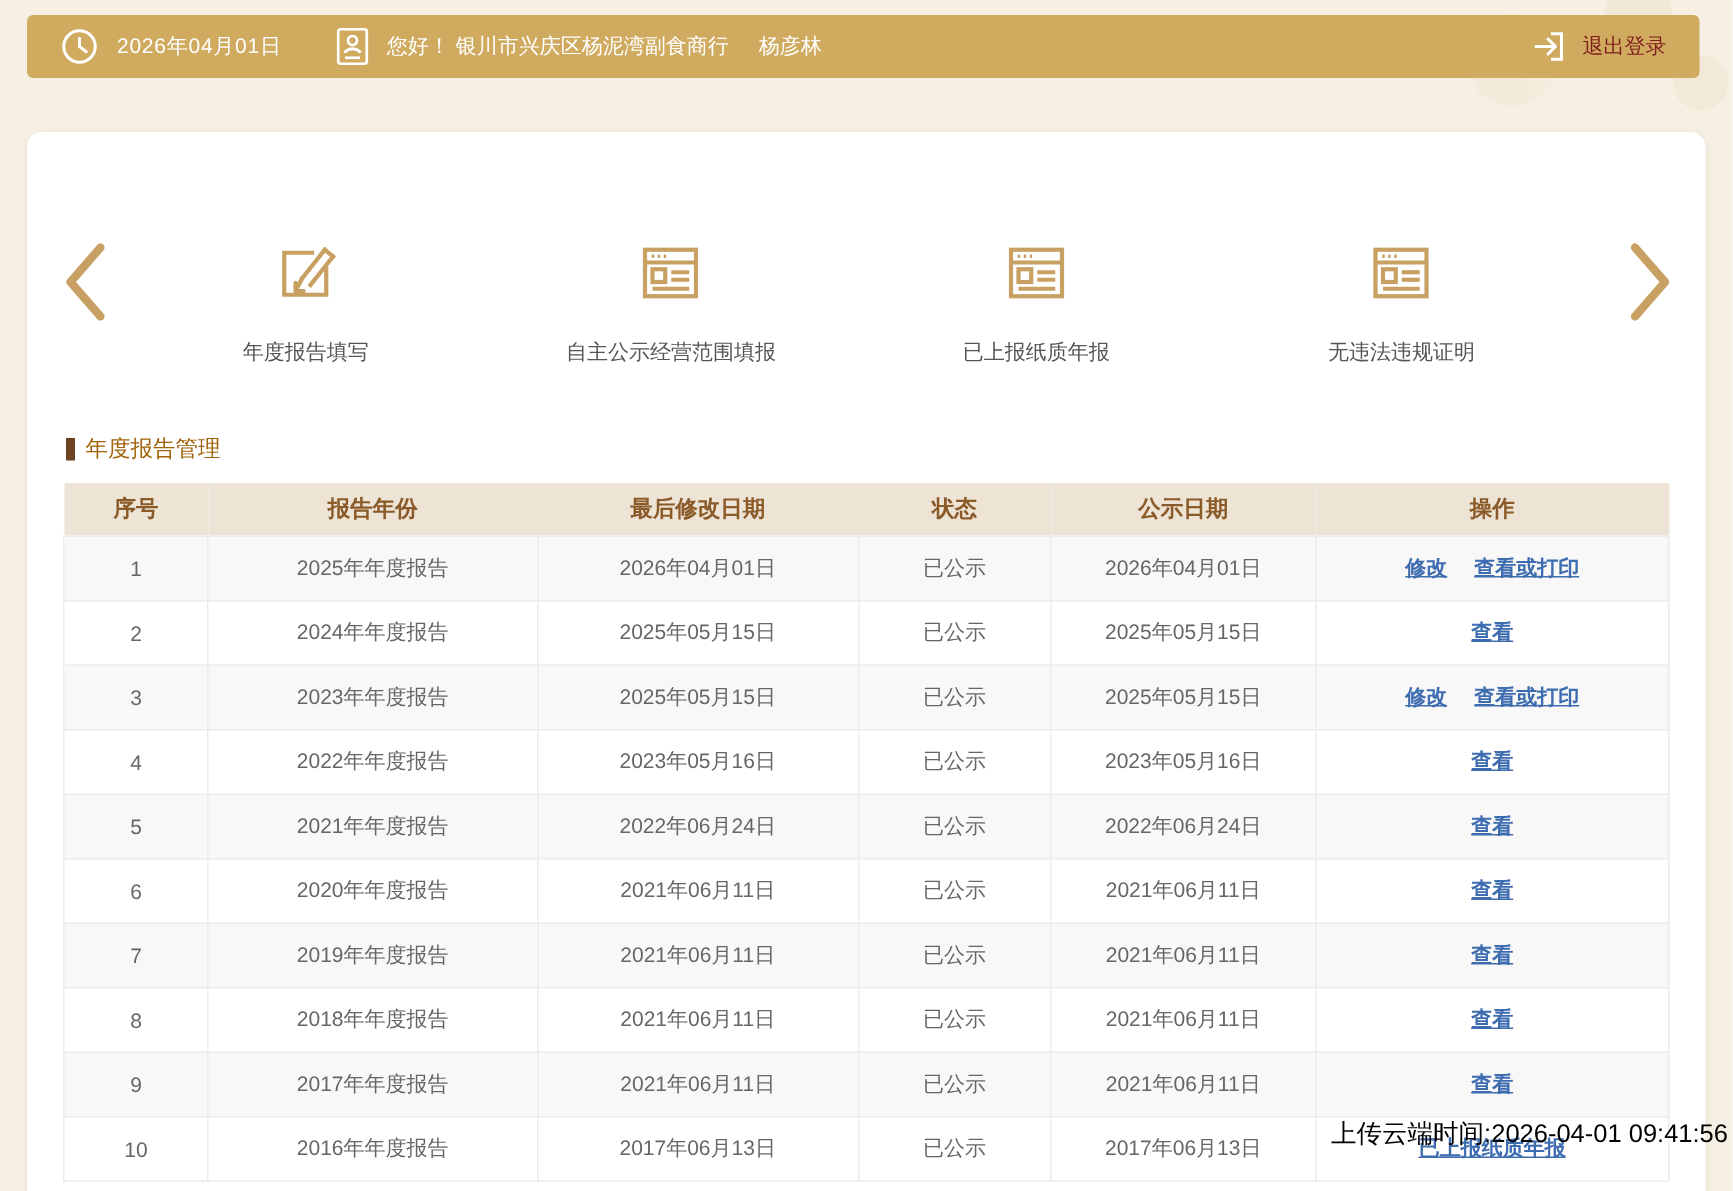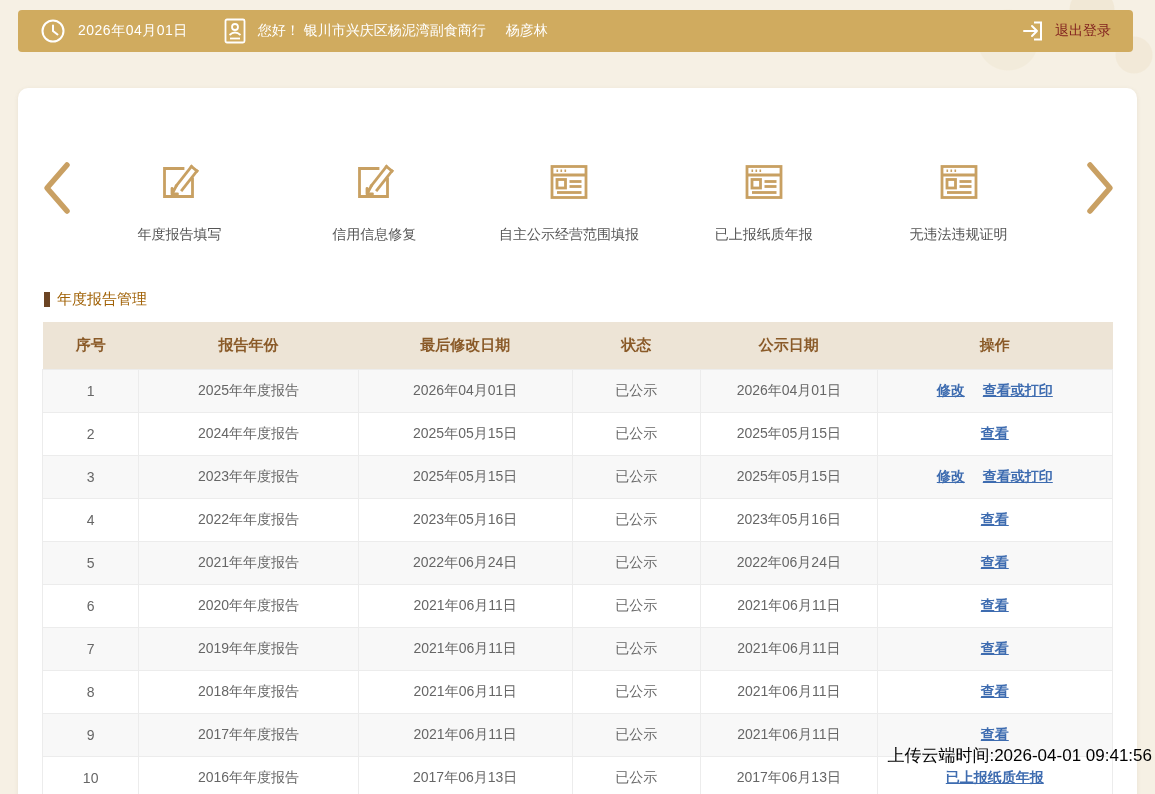--- a/index.html
+++ b/index.html
@@ -67,21 +67,21 @@
   .section-marker { width:6px; height:15px; background:#6B4423; margin-right:7px; }
   .section-title { font-size:15px; color:#a16207; }
 
   
   .report-table {
     width:calc(100% - 48px); margin:0 24px;
     border-collapse:collapse; table-layout:fixed; font-size:14px;
   }
   .report-table th {
     background:#EDE4D6; color:#8A5A28; font-weight:bold;
-    height:47px; font-size:15px; text-align:center;
+    height:35px; font-size:15px; text-align:center;
   }
   .report-table td {
     height:43px; text-align:center; color:#666;
     border:1px solid #ECECEC; background:#fff;
   }
   .report-table tbody tr:nth-child(odd) td { background:#F8F8F8; }
   .action-link {
     color:#3E6CB0; text-decoration:underline; margin:0 9px;
     cursor:pointer; white-space:nowrap;font-weight:bold;
   }
@@ -146,32 +146,20 @@
       <path d="M28 10.5 H9.5 v28 h28 V21"></path>
       <path d="M36.5 8.5 l5.5 4.5"></path>
       <path d="M36.5 8.5 L21.5 27.5"></path>
       <path d="M42 13 L27 32"></path>
       <path d="M21.5 27.5 l-4.5 8.5 m0 0 h5.5 m-5.5 0 v-5.5" stroke-linecap="round"></path>
     </svg>
   </span>
     <span class="nav-label">年度报告填写</span>
   </button>
 
-  <button class="nav-item">
-    <span class="nav-icon">
-    <svg width="48" height="48" viewBox="0 0 48 48" fill="none" stroke="#C8A062" stroke-width="2.8" stroke-linecap="square">
-      <path d="M28 10.5 H9.5 v28 h28 V21"></path>
-      <path d="M36.5 8.5 l5.5 4.5"></path>
-      <path d="M36.5 8.5 L21.5 27.5"></path>
-      <path d="M42 13 L27 32"></path>
-      <path d="M21.5 27.5 l-4.5 8.5 m0 0 h5.5 m-5.5 0 v-5.5" stroke-linecap="round"></path>
-    </svg>
-  </span>
-    <span class="nav-label">信用信息修复</span>
-  </button>
 
   <button class="nav-item">
     <span class="nav-icon">
     <svg width="48" height="48" viewBox="0 0 48 48" fill="none" stroke="#C8A062" stroke-width="2.8">
       <rect x="7" y="8.5" width="34" height="31"></rect>
       <path d="M7 17 H41"></path>
       <path d="M11.5 12.8 h1.6 m2.4 0 h1.6 m2.4 0 h1.6" stroke-width="2.4"></path>
       <rect x="12" y="21.5" width="8.5" height="8.5"></rect>
       <path d="M24.5 23.5 H36.5"></path>
       <path d="M24.5 28.5 H36.5"></path>

